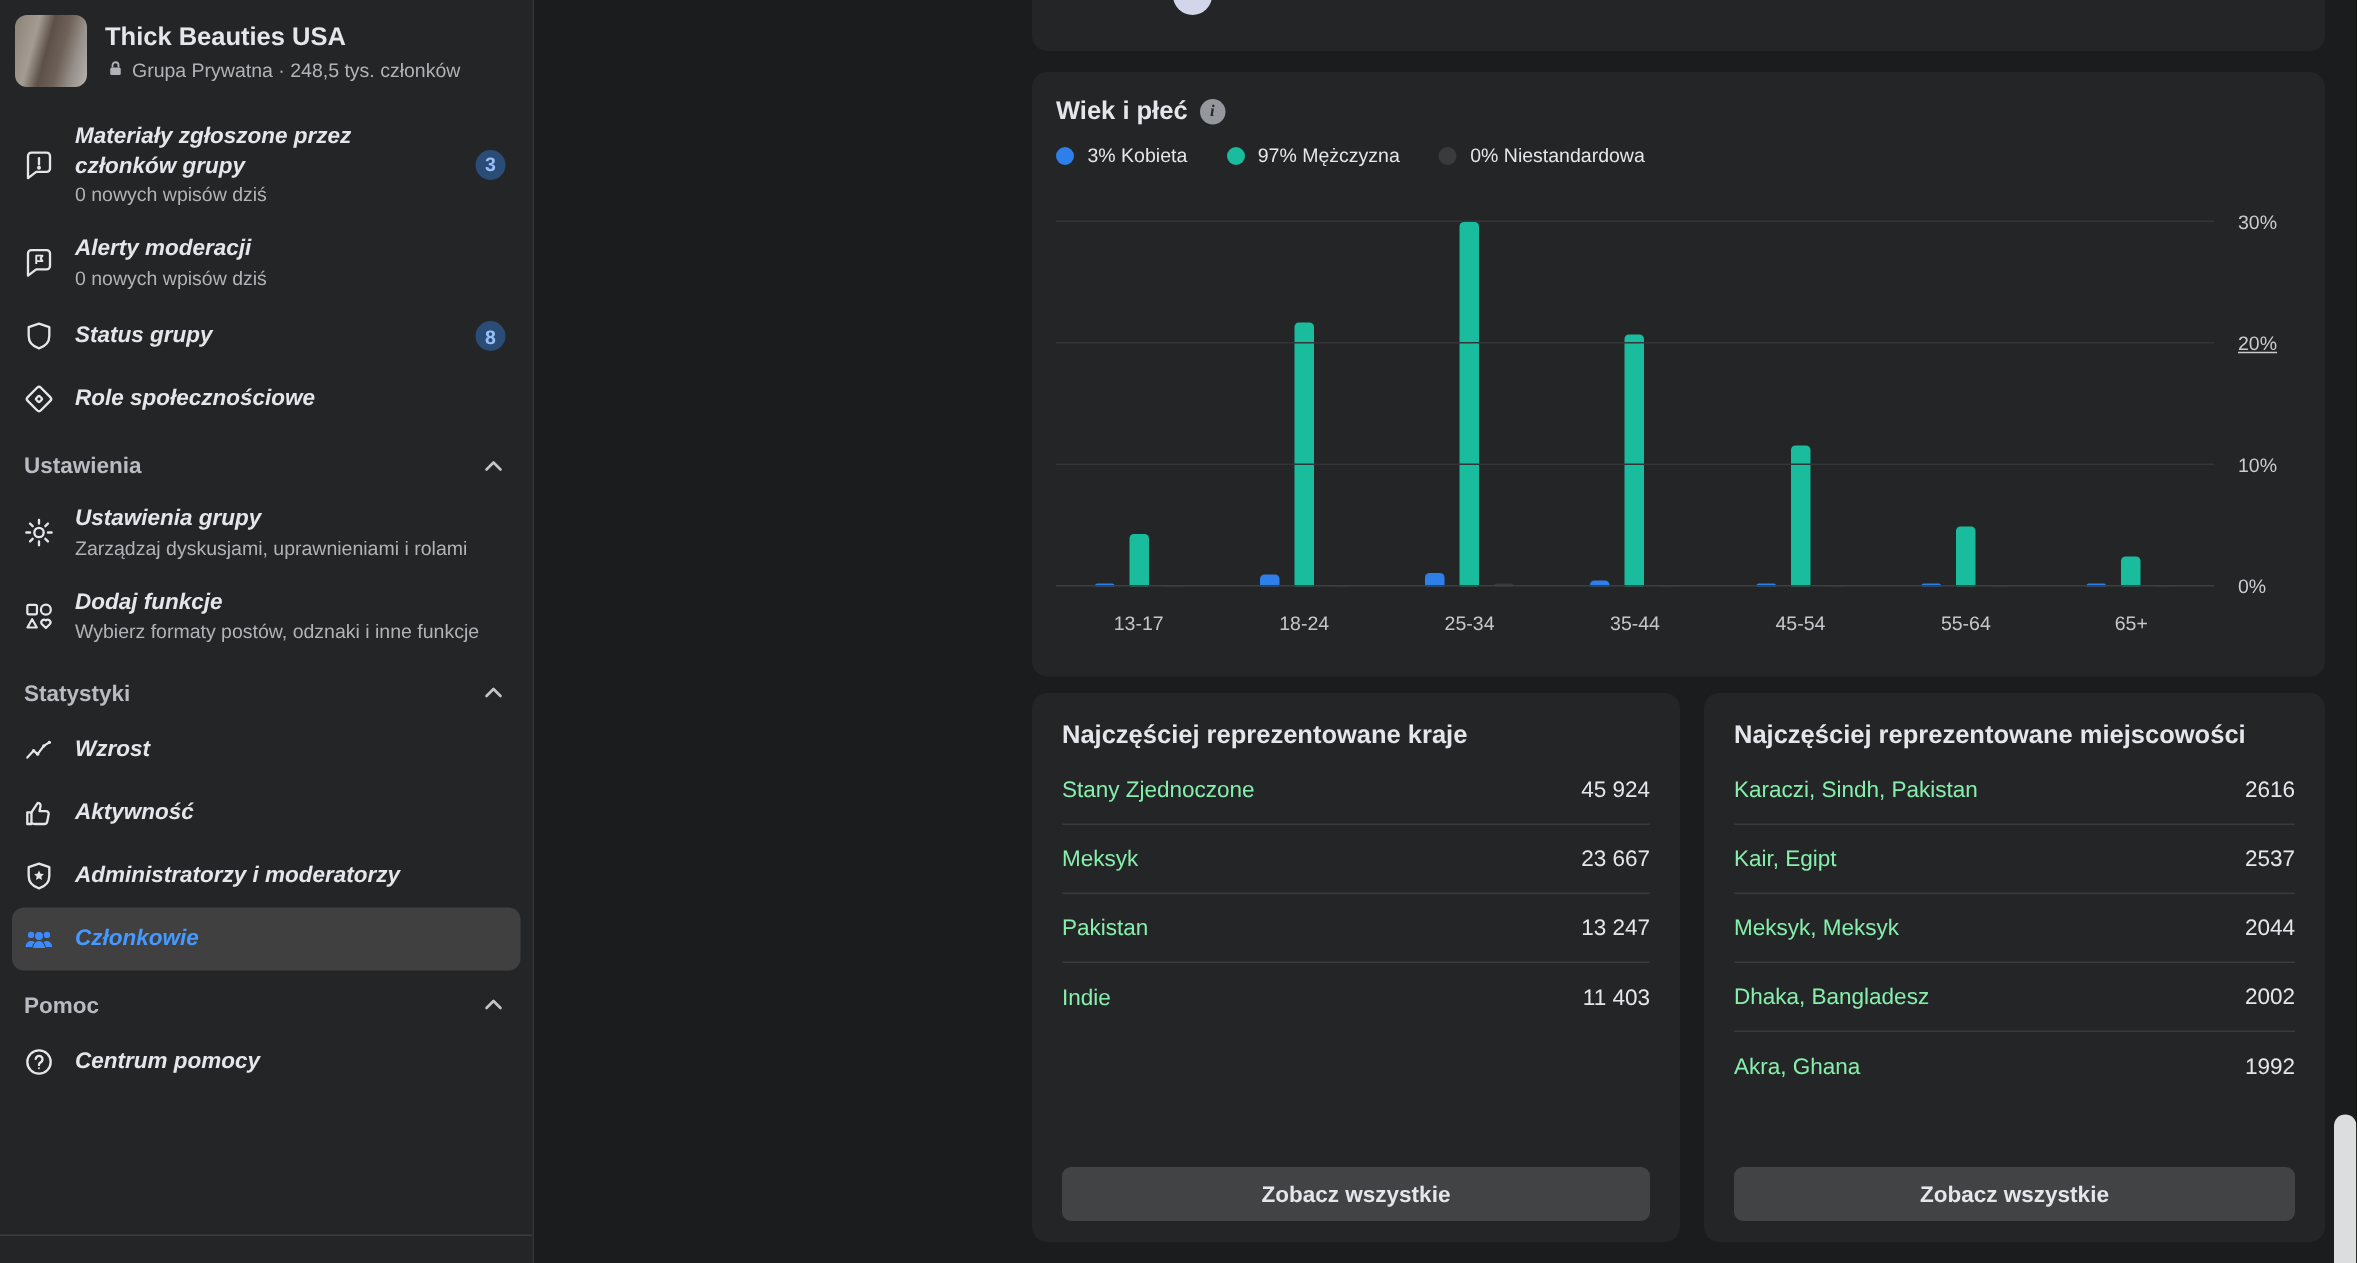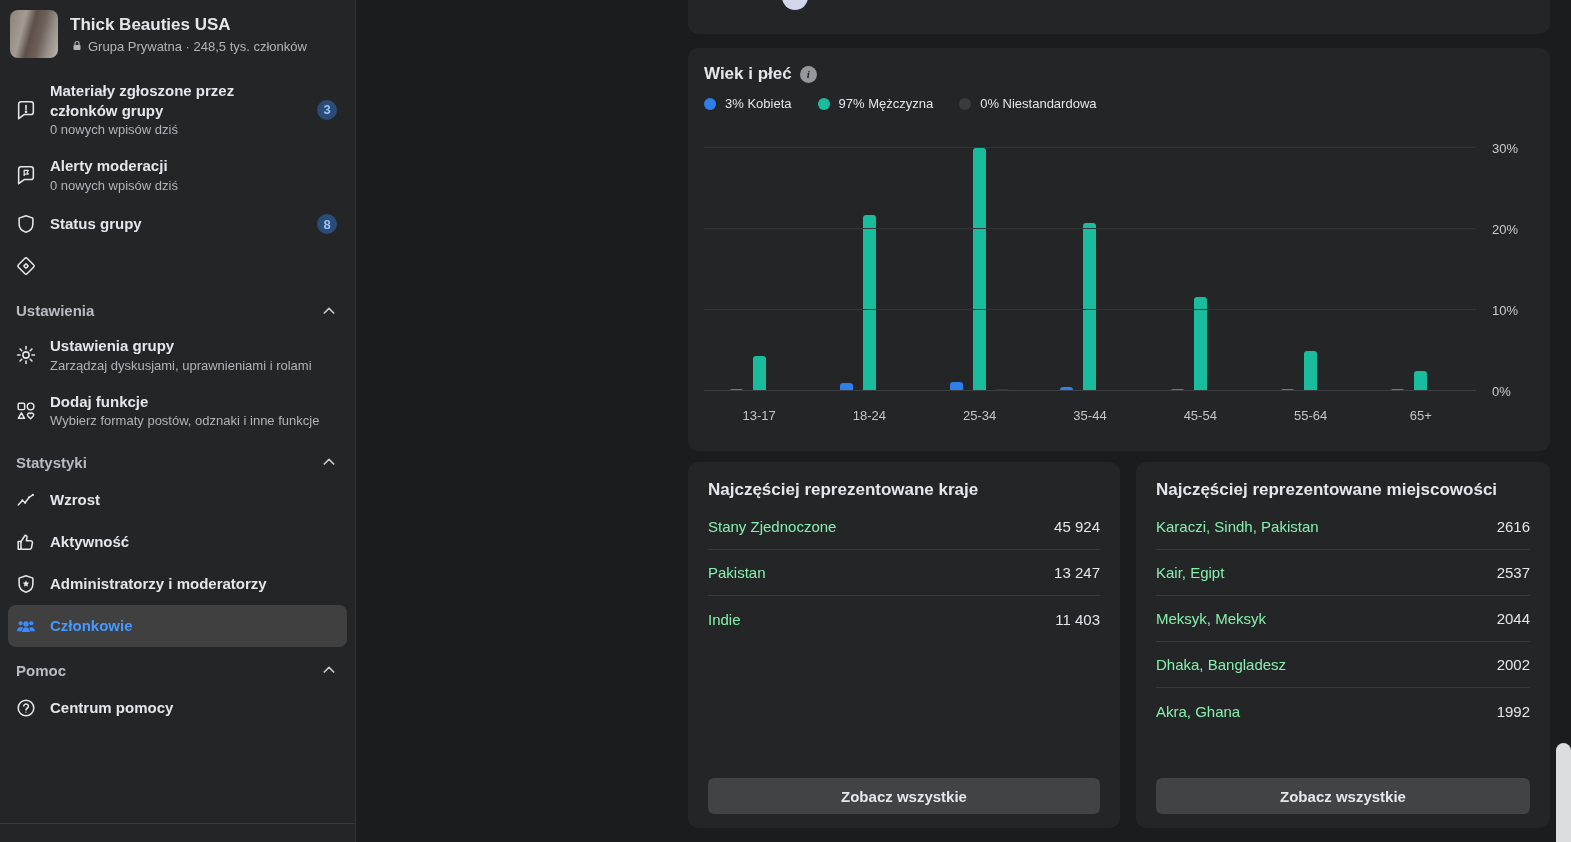--- a/index.html
+++ b/index.html
@@ -27,21 +27,21 @@
   .group-title { font-size:17px; font-weight:700; line-height:1.25; }
   .group-sub { display:flex; align-items:center; gap:5px; margin-top:3px; font-size:13px; color:#b0b3b8; }
 
   .nav { padding-top:6px; }
   .nav-item {
     display:flex; align-items:center; gap:12px;
     margin:0 8px; padding:9px 10px 9px 6px; border-radius:8px; cursor:pointer;
   }
   .nav-item .txt { flex:1; min-width:0; }
   .nav-icon { width:24px; height:24px; flex:none; display:flex; align-items:center; justify-content:center; }
-  .nav-label { font-size:15px; font-weight:600; color:#e4e6eb; line-height:1.3; }
+  .nav-label { font-size:15px; font-weight:600; color:#e4e6eb; line-height:1.3;font-style:italic; }
   .nav-sub { font-size:13px; color:#b0b3b8; margin-top:2px; line-height:1.25; }
   .nav-item.selected { background:#404040; }
   .nav-item.selected .nav-label { color:#4599ff; }
   .badge {
     flex:none; min-width:20px; height:20px; border-radius:10px;
     background:#2b4c77; color:#98c0f8; font-size:13px; font-weight:700;
     display:flex; align-items:center; justify-content:center; padding:0 5px;
   }
   .section-hdr {
     display:flex; align-items:center; justify-content:space-between;
@@ -179,20 +179,23 @@
         <span class="badge">8</span>
       </div>
 
       <div class="nav-item">
         <span class="nav-icon">
           <svg width="22" height="22" viewBox="0 0 24 24" fill="none" stroke="#e4e6eb" stroke-width="1.7" stroke-linejoin="round">
               <rect x="5.2" y="5.2" width="13.6" height="13.6" rx="2" transform="rotate(45 12 12)"></rect>
               <rect x="10.2" y="10.2" width="3.6" height="3.6" rx="0.8" transform="rotate(45 12 12)"></rect>
             </svg>
         </span>
+        <div class="txt">
+          <div class="nav-label">Role społecznościowe</div>
+        </div>
       </div>
 
       <div class="section-hdr">
         <span class="section-title">Ustawienia</span>
         <span>
             <svg width="16" height="16" viewBox="0 0 24 24" fill="none" stroke="#c3c6cb" stroke-width="2.6" stroke-linecap="round" stroke-linejoin="round">
               <path d="M5 15l7-7 7 7"></path>
             </svg>
           </span>
       </div>
@@ -380,21 +383,21 @@
               </div>
             </div>
         <div class="grid-line baseline" style="bottom: 0px;"></div>
             <div class="grid-line" style="bottom: 81px;"></div>
             <div class="grid-line" style="bottom: 162px;"></div>
             <div class="grid-line" style="bottom: 243px;"></div>
           </div>
         <div class="ytick-col">
             <div class="ytick" style="bottom: 0px;">0%</div>
             <div class="ytick" style="bottom: 81px;">10%</div>
-            <div class="ytick" style="bottom: 162px;">20%</div>
+            <div class="ytick" style="bottom: 162px; text-decoration: underline;">20%</div>
             <div class="ytick" style="bottom: 243px;">30%</div>
           </div>
       </div>
       <div class="xlabel-row">
           <div class="xlabel">13-17</div>
           <div class="xlabel">18-24</div>
           <div class="xlabel">25-34</div>
           <div class="xlabel">35-44</div>
           <div class="xlabel">45-54</div>
           <div class="xlabel">55-64</div>
@@ -402,20 +405,24 @@
         </div>
     </div>
 
     <div class="card table-card left">
       <div class="table-title">Najczęściej reprezentowane kraje</div>
       <div class="trow">
         <span class="tname">Stany Zjednoczone</span>
         <span class="tval">45 924</span>
       </div>
       <div class="trow">
+        <span class="tname">Meksyk</span>
+        <span class="tval">23 667</span>
+      </div>
+      <div class="trow">
         <span class="tname">Pakistan</span>
         <span class="tval">13 247</span>
       </div>
       <div class="trow">
         <span class="tname">Indie</span>
         <span class="tval">11 403</span>
       </div>
       <button class="see-all-btn">Zobacz wszystkie</button>
     </div>
 

